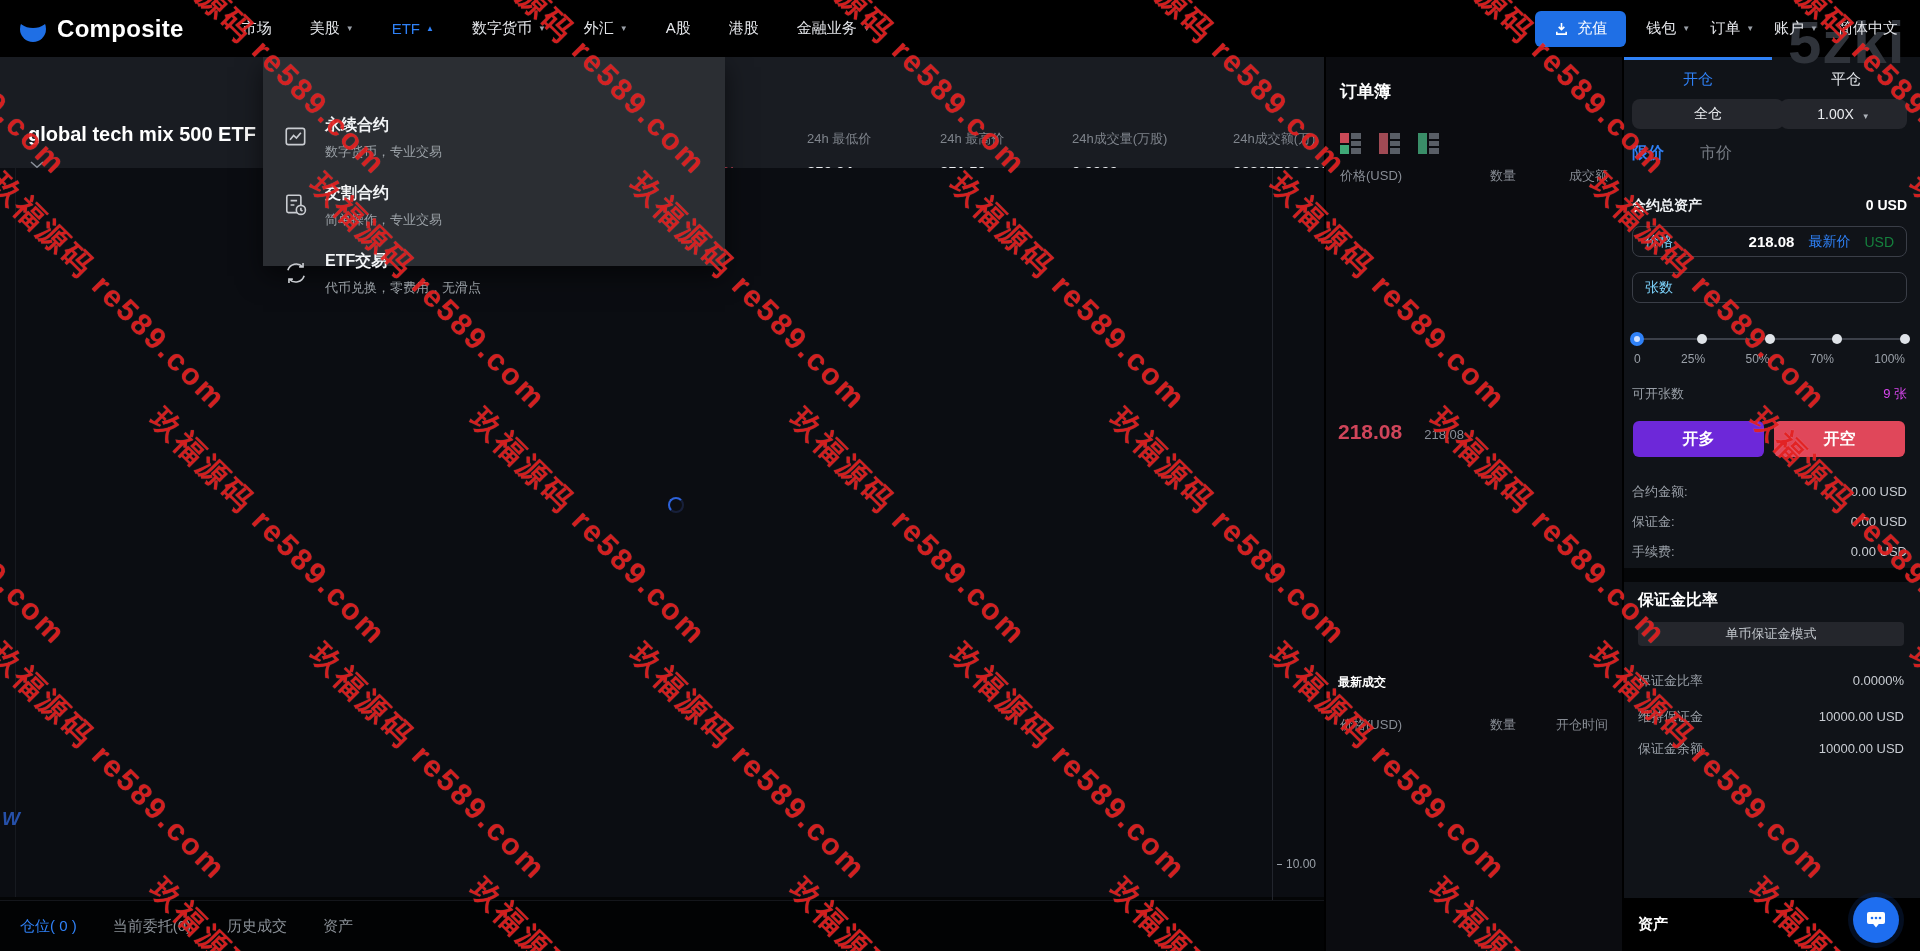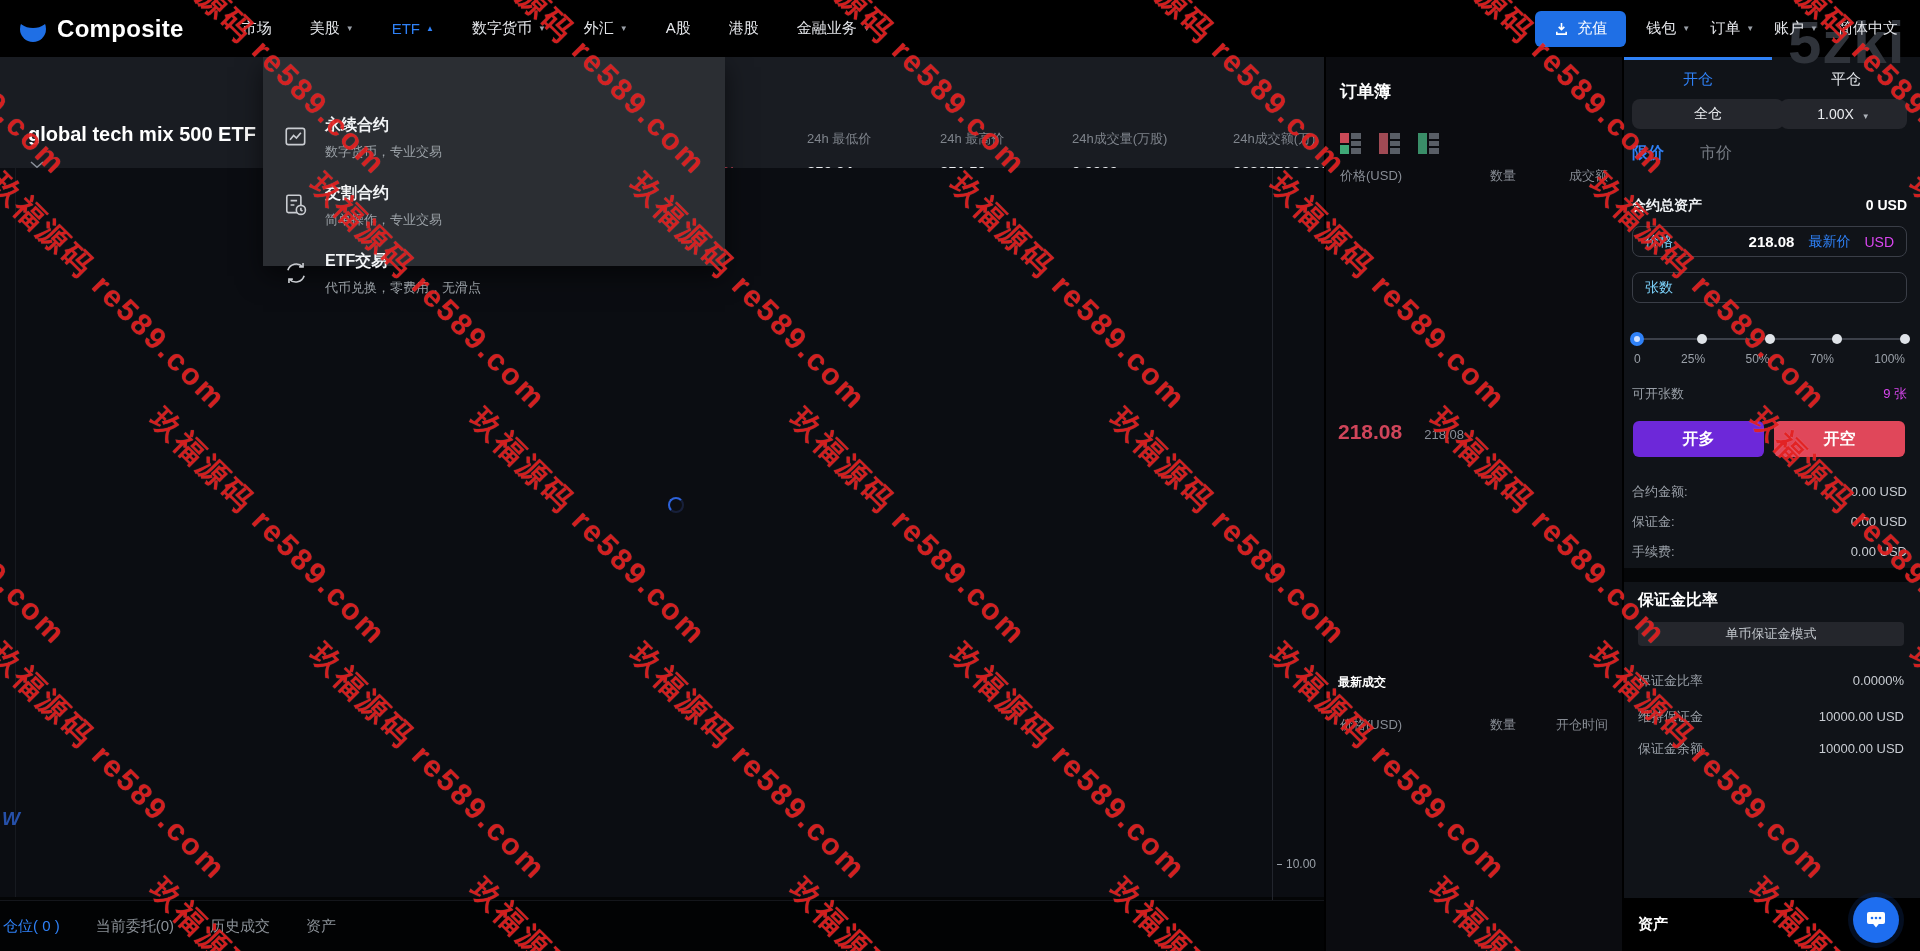--- a/index.html
+++ b/index.html
@@ -47,21 +47,21 @@
   .chart { position:absolute; left:0; top:168px; width:1324px; height:783px; background:#0b0d12; }
   .chart-sub { position:absolute; left:0; top:729px; width:100%; height:54px; background:#040506; }
   .chart .vline { position:absolute; left:1272px; top:0; width:1px; height:100%; background:#22252d; }
   .chart .lline { position:absolute; left:15px; top:0; width:1px; height:729px; background:#171a20; }
   .axis-label { position:absolute; left:1277px; display:flex; align-items:center; gap:4px; font-size:12px; color:#9aa0a8; }
   .axis-label .tick { width:5px; height:1px; background:#9aa0a8; }
   .spinner { position:absolute; left:668px; top:329px; width:16px; height:16px; border:2px solid rgba(60,90,180,.25); border-top-color:#2d62d9; border-left-color:#2d62d9; border-radius:50%; }
   .w-mark { position:absolute; left:2px; top:640px; font-size:19px; font-style:italic; font-weight:700; color:#2b5cc4; opacity:.85; }
 
   
-  .bottom-tabs { position:absolute; left:0; top:900px; width:1324px; height:51px; background:#020304; border-top:1px solid #14161b; display:flex; align-items:center; gap:36px; padding-left:3px; font-size:15px; color:#8a9097; z-index:2; }
+  .bottom-tabs { position:absolute; left:0; top:900px; width:1324px; height:51px; background:#020304; border-top:1px solid #14161b; display:flex; align-items:center; gap:36px; padding-left:20px; font-size:15px; color:#8a9097; z-index:2; }
   .bottom-tabs .tab { cursor:pointer; white-space:nowrap; }
   .bottom-tabs .tab.active { color:#2f81f7; }
 
   
   .orderbook { position:absolute; left:1324px; top:57px; width:300px; height:894px; background:#0b0c10; border-left:2px solid #000; border-right:2px solid #000; }
   .ob-title { position:absolute; left:14px; top:23px; font-size:17px; font-weight:700; color:#fff; }
   .ob-toggles { position:absolute; left:14px; top:76px; display:flex; gap:18px; }
   .obi { width:21px; height:21px; display:flex; gap:2px; cursor:pointer; }
   .obi .colL { display:flex; flex-direction:column; gap:2px; width:9px; }
   .obi .colL i { flex:1; }
@@ -89,21 +89,21 @@
   .ot.active { color:#2f81f7; font-weight:600; }
   .kv { position:absolute; left:8px; right:13px; display:flex; justify-content:space-between; align-items:baseline; font-size:13px; }
   .kv .k { color:#9aa0a8; }
   .kv .v { color:#c9cdd3; }
   .kv.strong .k { color:#eef1f4; font-size:14px; font-weight:600; }
   .kv.strong .v { color:#fff; font-size:14px; font-weight:700; }
   .inbox { position:absolute; left:8px; right:13px; height:31px; border:1px solid #3a3e47; border-radius:8px; display:flex; align-items:center; gap:14px; padding:0 12px; font-size:14px; }
   .inbox .ph { color:#7dd3fc; }
   .inbox .val { color:#fff; font-weight:700; font-size:15px; }
   .inbox .latest { color:#2f81f7; cursor:pointer; }
-  .inbox .cur { color:#d946ef; }
+  .inbox .cur { color:#15803d; }
   .spacer { flex:1; }
   .slider { position:absolute; left:10px; right:15px; top:274px; height:40px; }
   .slider .track { position:absolute; left:0; right:0; top:7px; height:2px; background:#3c4049; }
   .sdot { position:absolute; top:3px; width:10px; height:10px; border-radius:50%; background:#dfe3e8; margin-left:-5px; cursor:pointer; }
   .sdot.active { top:1px; width:14px; height:14px; margin-left:-6px; background:#2f81f7; border:3px solid #2f81f7; }
   .sdot.active::after { content:""; position:absolute; inset:1px; border-radius:50%; background:#cfe0ff; }
   .slabels { position:absolute; left:0; right:0; top:21px; display:flex; justify-content:space-between; font-size:12px; color:#9aa0a8; }
   .bigbtn { position:absolute; top:364px; width:131px; height:36px; border:none; border-radius:6px; color:#fff; font-size:16px; font-weight:700; font-family:inherit; cursor:pointer; }
   .tp-sep { position:absolute; left:0; top:511px; width:100%; height:14px; background:#050608; }
   .mg-title { position:absolute; left:14px; top:533px; font-size:16px; font-weight:700; color:#fff; }

